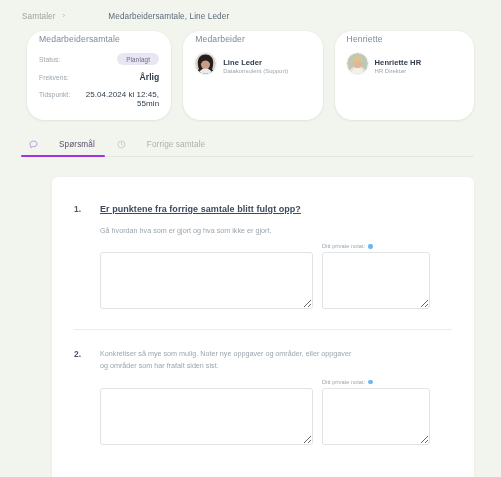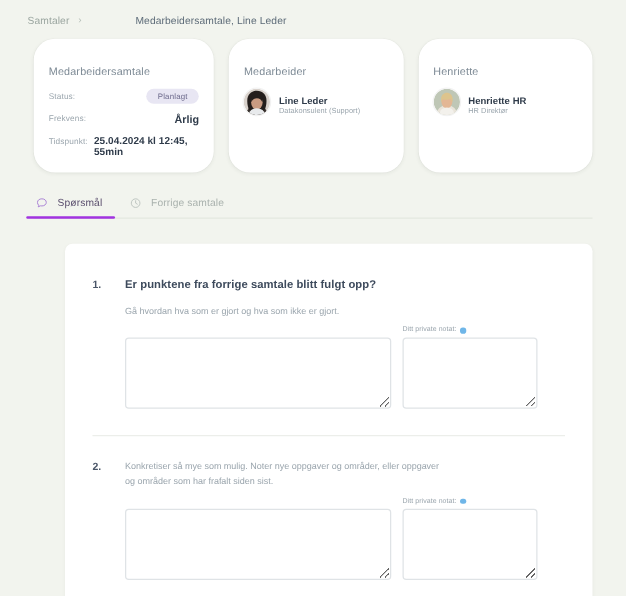--- a/index.html
+++ b/index.html
@@ -37,21 +37,21 @@
   
   .cards-row {
     display: flex;
     gap: 12px;
     padding: 10px 27px 0 27px;
   }
   .card {
     background: #ffffff;
     border-radius: 17px;
     box-shadow: 0 1px 3px rgba(60,70,60,.07), 0 0 0 .5px rgba(70,80,70,.04);
-    padding: 21px 12px 12px 12px;
+    padding: 3px 12px 12px 12px;
   }
   .card-info   { width: 151px; }
   .card-person { width: 146px; }
 
   .card-title {
     font-size: 8.6px;
     color: #7d8a95;
     font-weight: 400;
     letter-spacing: .15px;
     margin-bottom: 9px;
@@ -84,22 +84,23 @@
   }
   .info-row-inline {
     display: flex;
     align-items: baseline;
     gap: 5px;
     margin-top: 7px;
   }
   .time-value {
     font-size: 8px;
     color: #2f3b4a;
-    font-weight: 700;
-    letter-spacing: .05px;
+    font-weight: 400;
+    letter-spacing: .05px;
+    text-align: right;
   }
 
   
   .person {
     display: flex;
     align-items: flex-end;
     gap: 7px;
   }
   .avatar {
     width: 21px;
@@ -127,21 +128,21 @@
   .tabs {
     display: flex;
     gap: 18px;
     margin: 16px 27px 0 27px;
     border-bottom: 1px solid #e3e7e0;
     padding-bottom: 0;
   }
   .tab {
     display: flex;
     align-items: center;
-    gap: 8px;
+    gap: 21px;
     padding: 4px 2px 7px 2px;
     font-size: 8.2px;
     color: #aab2ae;
     position: relative;
     cursor: pointer;
     letter-spacing: .1px;
   }
   .tab.active { color: #5b4f6e; }
   .tab.active::after {
     content: "";
@@ -178,20 +179,21 @@
   }
   .q-body { flex: 1; }
   .q-title {
     font-size: 9px;
     font-weight: 700;
     color: #3d4a5c;
     line-height: 1.5;
     margin-bottom: 8px;
     max-width: 252px;
     letter-spacing: .05px;
+    text-decoration: underline;
   }
   .q-help {
     font-size: 7.2px;
     color: #9aa5ad;
     line-height: 1.65;
     max-width: 250px;
     margin-bottom: 7px;
   }
 
   .answer-row { display: flex; gap: 9px; align-items: flex-end; }

